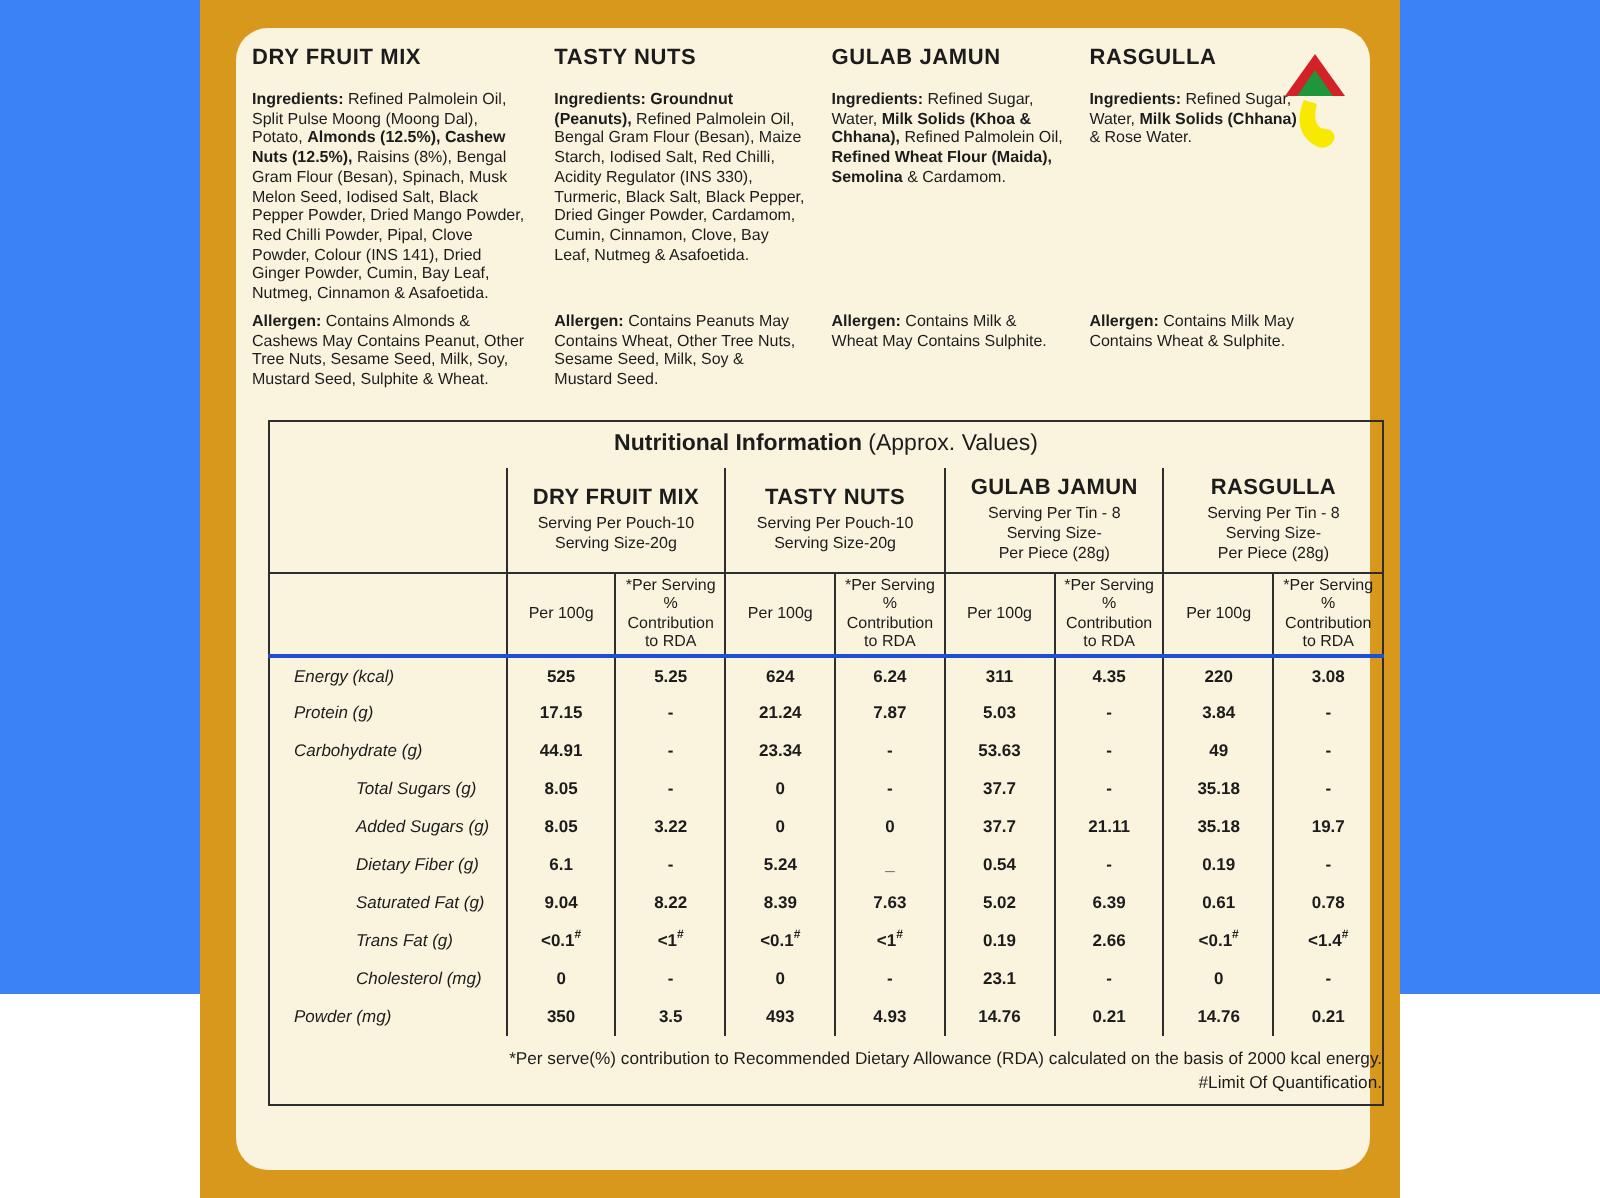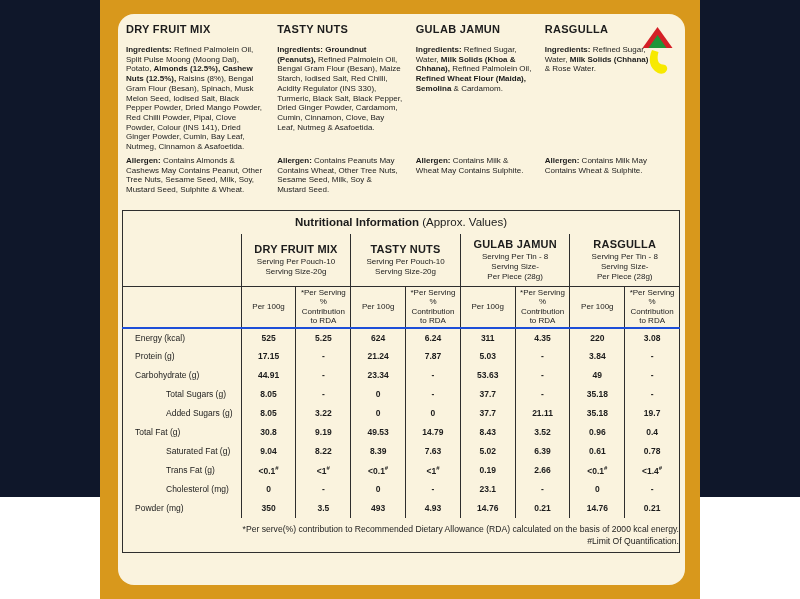--- a/index.html
+++ b/index.html
@@ -1,53 +1,53 @@
 <!DOCTYPE html>
 <html><head>
 <meta charset="utf-8">
 <style>
   * { margin:0; padding:0; box-sizing:border-box; }
   html,body { width:800px; height:599px; background:#ffffff; overflow:hidden;
     font-family:"Liberation Sans", sans-serif; color:#1c1c1c; }
-  .stage { position:relative; width:800px; height:497px; background:#0f172a; }
+  .stage { position:relative; width:800px; height:497px; background:#3b82f6; }
   .label-bg { position:absolute; left:100px; top:0; width:600px; height:599px; background:#d8981c; }
   .card { position:absolute; left:18px; top:14px; width:567px; height:571px;
     background:#faf3de; border-radius:16px; }
 
   
   .ingredients-grid { position:absolute; left:8px; top:9px; right:34px; height:186px;
     display:grid; grid-template-columns:143fr 130fr 120fr 110fr; column-gap:13px; }
   .product-col { position:relative; }
   .product-name { font-size:11px; font-weight:bold; letter-spacing:.3px; }
   .ing-text, .alg-text { position:absolute; left:0; right:0; font-size:8px; line-height:9.7px; }
   .ing-text { top:22px; }
   .alg-text { top:133px; }
   .seg-b, .lbl-b { font-weight:bold;margin-top:40px; }
 
   
   .logo { position:absolute; right:11px; top:12px; width:33px; height:54px; }
 
   
-  table.nutri { position:absolute; left:4px; right:5px; top:196px; width:558px;
+  table.nutri { position:absolute; left:16px; right:5px; top:196px; width:558px;
     border-collapse:collapse; table-layout:fixed; }
   table.nutri, table.nutri td { border:0 solid #2e2e2e; }
   table.nutri { border-width:1.5px; }
   td.title-cell { border-bottom:1px solid #2e2e2e; height:23px; text-align:center;
     font-size:11.5px; vertical-align:middle; }
   tr.group-row td { border-left:1px solid #2e2e2e; border-bottom:1px solid #2e2e2e;
     height:53px; text-align:center; vertical-align:middle; }
   tr.group-row td:first-child { border-left:none; }
   .group-name { font-size:11px; font-weight:bold; letter-spacing:.2px; }
   .group-serving { font-size:8px; line-height:10px; margin-top:2px; }
   tr.subhead-row td { border-left:1px solid #2e2e2e; border-bottom:2px solid #1d4ed8;
     height:41px; text-align:center; vertical-align:middle; font-size:8px; line-height:9.5px; }
   tr.subhead-row td:first-child { border-left:none; }
   tr.data-row td { border-left:1px solid #2e2e2e; height:19px; vertical-align:middle;
     font-size:8.5px; }
-  tr.data-row td:first-child { border-left:none; padding-left:12px; }
+  tr.data-row td:first-child { border-left:none; padding-left:12px;font-style:italic; }
   tr.data-row td.indent { padding-left:43px; }
   tr.data-row td.val { text-align:center; font-weight:bold; }
   tr.data-row td.val sup { font-size:6px; }
   td.footnote-cell { border-top:1px solid #2e2e2e; padding:5px 0 5px 9px;
     font-size:8.6px; line-height:12px; text-align:right; }
 </style>
 </head>
 <body>
 
 <div class="stage">
@@ -209,29 +209,29 @@
               <td class="val">8.05</td>
               <td class="val">3.22</td>
               <td class="val">0</td>
               <td class="val">0</td>
               <td class="val">37.7</td>
               <td class="val">21.11</td>
               <td class="val">35.18</td>
               <td class="val">19.7</td>
             </tr>
             <tr class="data-row">
-              <td class="">Total Fat (g)</td>
-              <td class="val">30.8</td>
-              <td class="val">9.19</td>
-              <td class="val">49.53</td>
-              <td class="val">14.79</td>
-              <td class="val">8.43</td>
-              <td class="val">3.52</td>
-              <td class="val">0.96</td>
-              <td class="val">0.4</td>
+              <td class="indent">Dietary Fiber (g)</td>
+              <td class="val">6.1</td>
+              <td class="val">-</td>
+              <td class="val">5.24</td>
+              <td class="val">_</td>
+              <td class="val">0.54</td>
+              <td class="val">-</td>
+              <td class="val">0.19</td>
+              <td class="val">-</td>
             </tr>
             <tr class="data-row">
               <td class="indent">Saturated Fat (g)</td>
               <td class="val">9.04</td>
               <td class="val">8.22</td>
               <td class="val">8.39</td>
               <td class="val">7.63</td>
               <td class="val">5.02</td>
               <td class="val">6.39</td>
               <td class="val">0.61</td>

